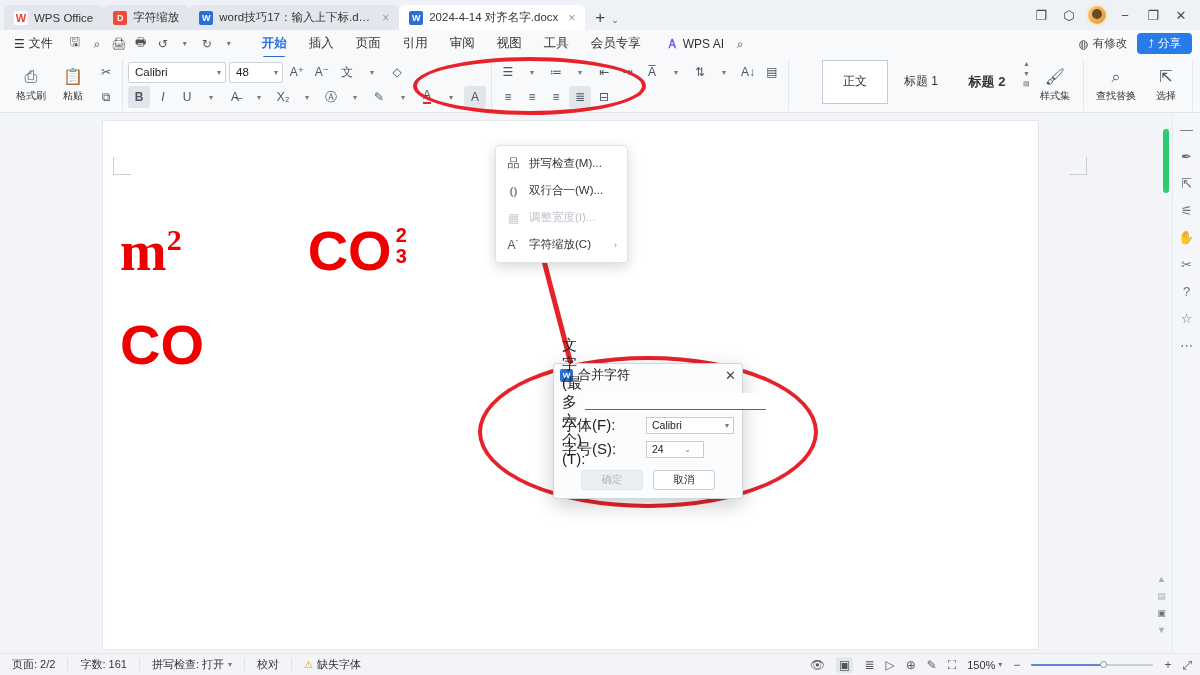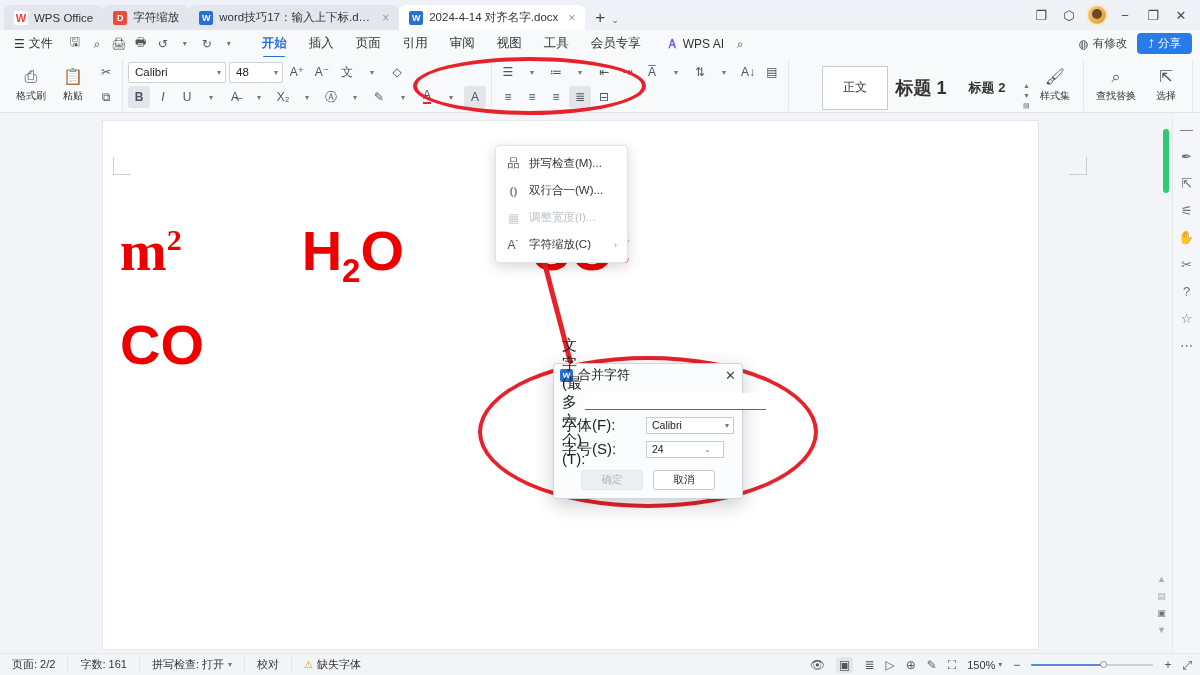--- a/index.html
+++ b/index.html
@@ -93,25 +93,25 @@
   .fontsel { width: 98px; height: 21px; border: 1px solid #cdd3da;
     background: #fff; border-radius: 2px; display: flex; align-items: center;
     justify-content: space-between; padding: 0 4px 0 6px; font-size: 11.5px; color: #222; }
   .sizesel { width: 54px; height: 21px; border: 1px solid #cdd3da;
     background: #fff; border-radius: 2px; display: flex; align-items: center;
     justify-content: space-between; padding: 0 4px 0 6px; font-size: 11.5px; color: #222; }
   .chev { font-size: 8px; color: #777; }
   .fontgrid { display: flex; flex-direction: column; gap: 3px; }
   .row2 { display: flex; align-items: center; gap: 2px; }
   .para-col { display: flex; flex-direction: column; gap: 3px; }
-  .stylebox { display: flex; align-items: flex-end; gap: 0px; height: 50px; padding-left: 28px; }
+  .stylebox { display: flex; align-items: flex-start; gap: 0px; height: 50px; padding-left: 28px; }
   .stylecell { width: 66px; height: 44px; display: flex; align-items: center;
     justify-content: center; font-size: 12px; color: #333; border: 1px solid transparent; }
   .stylecell.sel { border: 1px solid #c3cad3; background: #fff; }
-  .stylecell.h1 { font-size: 18px; font-weight: bold; }
+  .stylecell.h1 { font-size: 12px; font-weight: normal; }
   .stylecell.h2 { font-size: 13px; font-weight: bold; }
   .stylescroll { display: flex; flex-direction: column; justify-content: center;
     gap: 3px; padding-left: 3px; color: #777; font-size: 7px; }
   .underline-a { border-bottom: 2px solid #d92b2b; line-height: 0.95; }
 
   
   .dropdown {
     position: absolute; left: 495px; top: 88px; width: 133px;
     background: #fff; border: 1px solid #dfe3e8; border-radius: 4px;
     box-shadow: 0 4px 14px rgba(0,0,0,.16); padding: 4px 0; z-index: 40;
@@ -163,21 +163,21 @@
   .dlgtitle { font-size: 13px; color: #222; }
   .dlgx { margin-left: auto; font-size: 13px; color: #444; }
   .dlgbody { padding: 4px 8px 8px 8px; }
   .drow { display: flex; align-items: center; height: 22px; margin-bottom: 2px; }
   .dlabel { font-size: 15px; color: #222; width: 84px; }
   .dinput { flex: 1; height: 17px; background: #fff; border: none;
     border-bottom: 1.5px solid #2a6fd6; }
   .dcombo { flex: 1; height: 17px; background: #fff; border: 1px solid #c6ccd3;
     display: flex; align-items: center; justify-content: space-between;
     padding: 0 4px 0 5px; font-size: 10.5px; color: #222; }
-  .dsmall { width: 78px; height: 17px; background: #fff; border: 1px solid #c6ccd3;
+  .dsmall { width: 58px; height: 17px; background: #fff; border: 1px solid #c6ccd3;
     display: flex; align-items: center; justify-content: space-between;
     padding: 0 12px 0 5px; font-size: 10.5px; color: #222; }
   .dbtns { display: flex; gap: 10px; justify-content: center; margin-top: 10px; }
   .dbtn { width: 62px; height: 20px; display: flex; align-items: center;
     justify-content: center; font-size: 10.5px; border-radius: 3px; }
   .dbtn.pri { background: #eceff2; color: #b0b6bd; border: 1px solid #e1e5e9; }
   .dbtn.sec { background: #fff; color: #222; border: 1px solid #c6ccd3; }
 
   
   .arrowbox { position: absolute; left: 520px; top: 115px; width: 110px;
@@ -440,21 +440,20 @@
   </div>
 
   <div class="workspace">
     <div class="page"></div>
     <div class="mk tl"></div>
     <div class="mk tr"></div>
 
     <div class="doc">
       <div class="line1">
         <span class="chem msq">m<sup>2</sup></span>
-        <span class="chem h2o" style="margin-left:120px">H<sub>2</sub>O</span>
         <span class="chem co2" style="margin-left:126px">
           <span>CO</span>
           <span class="stack">
             <span>2</span>
             <span>3</span>
           </span>
         </span>
       </div>
       <div style="margin-top:12px">
         <span class="chem co">CO</span>

